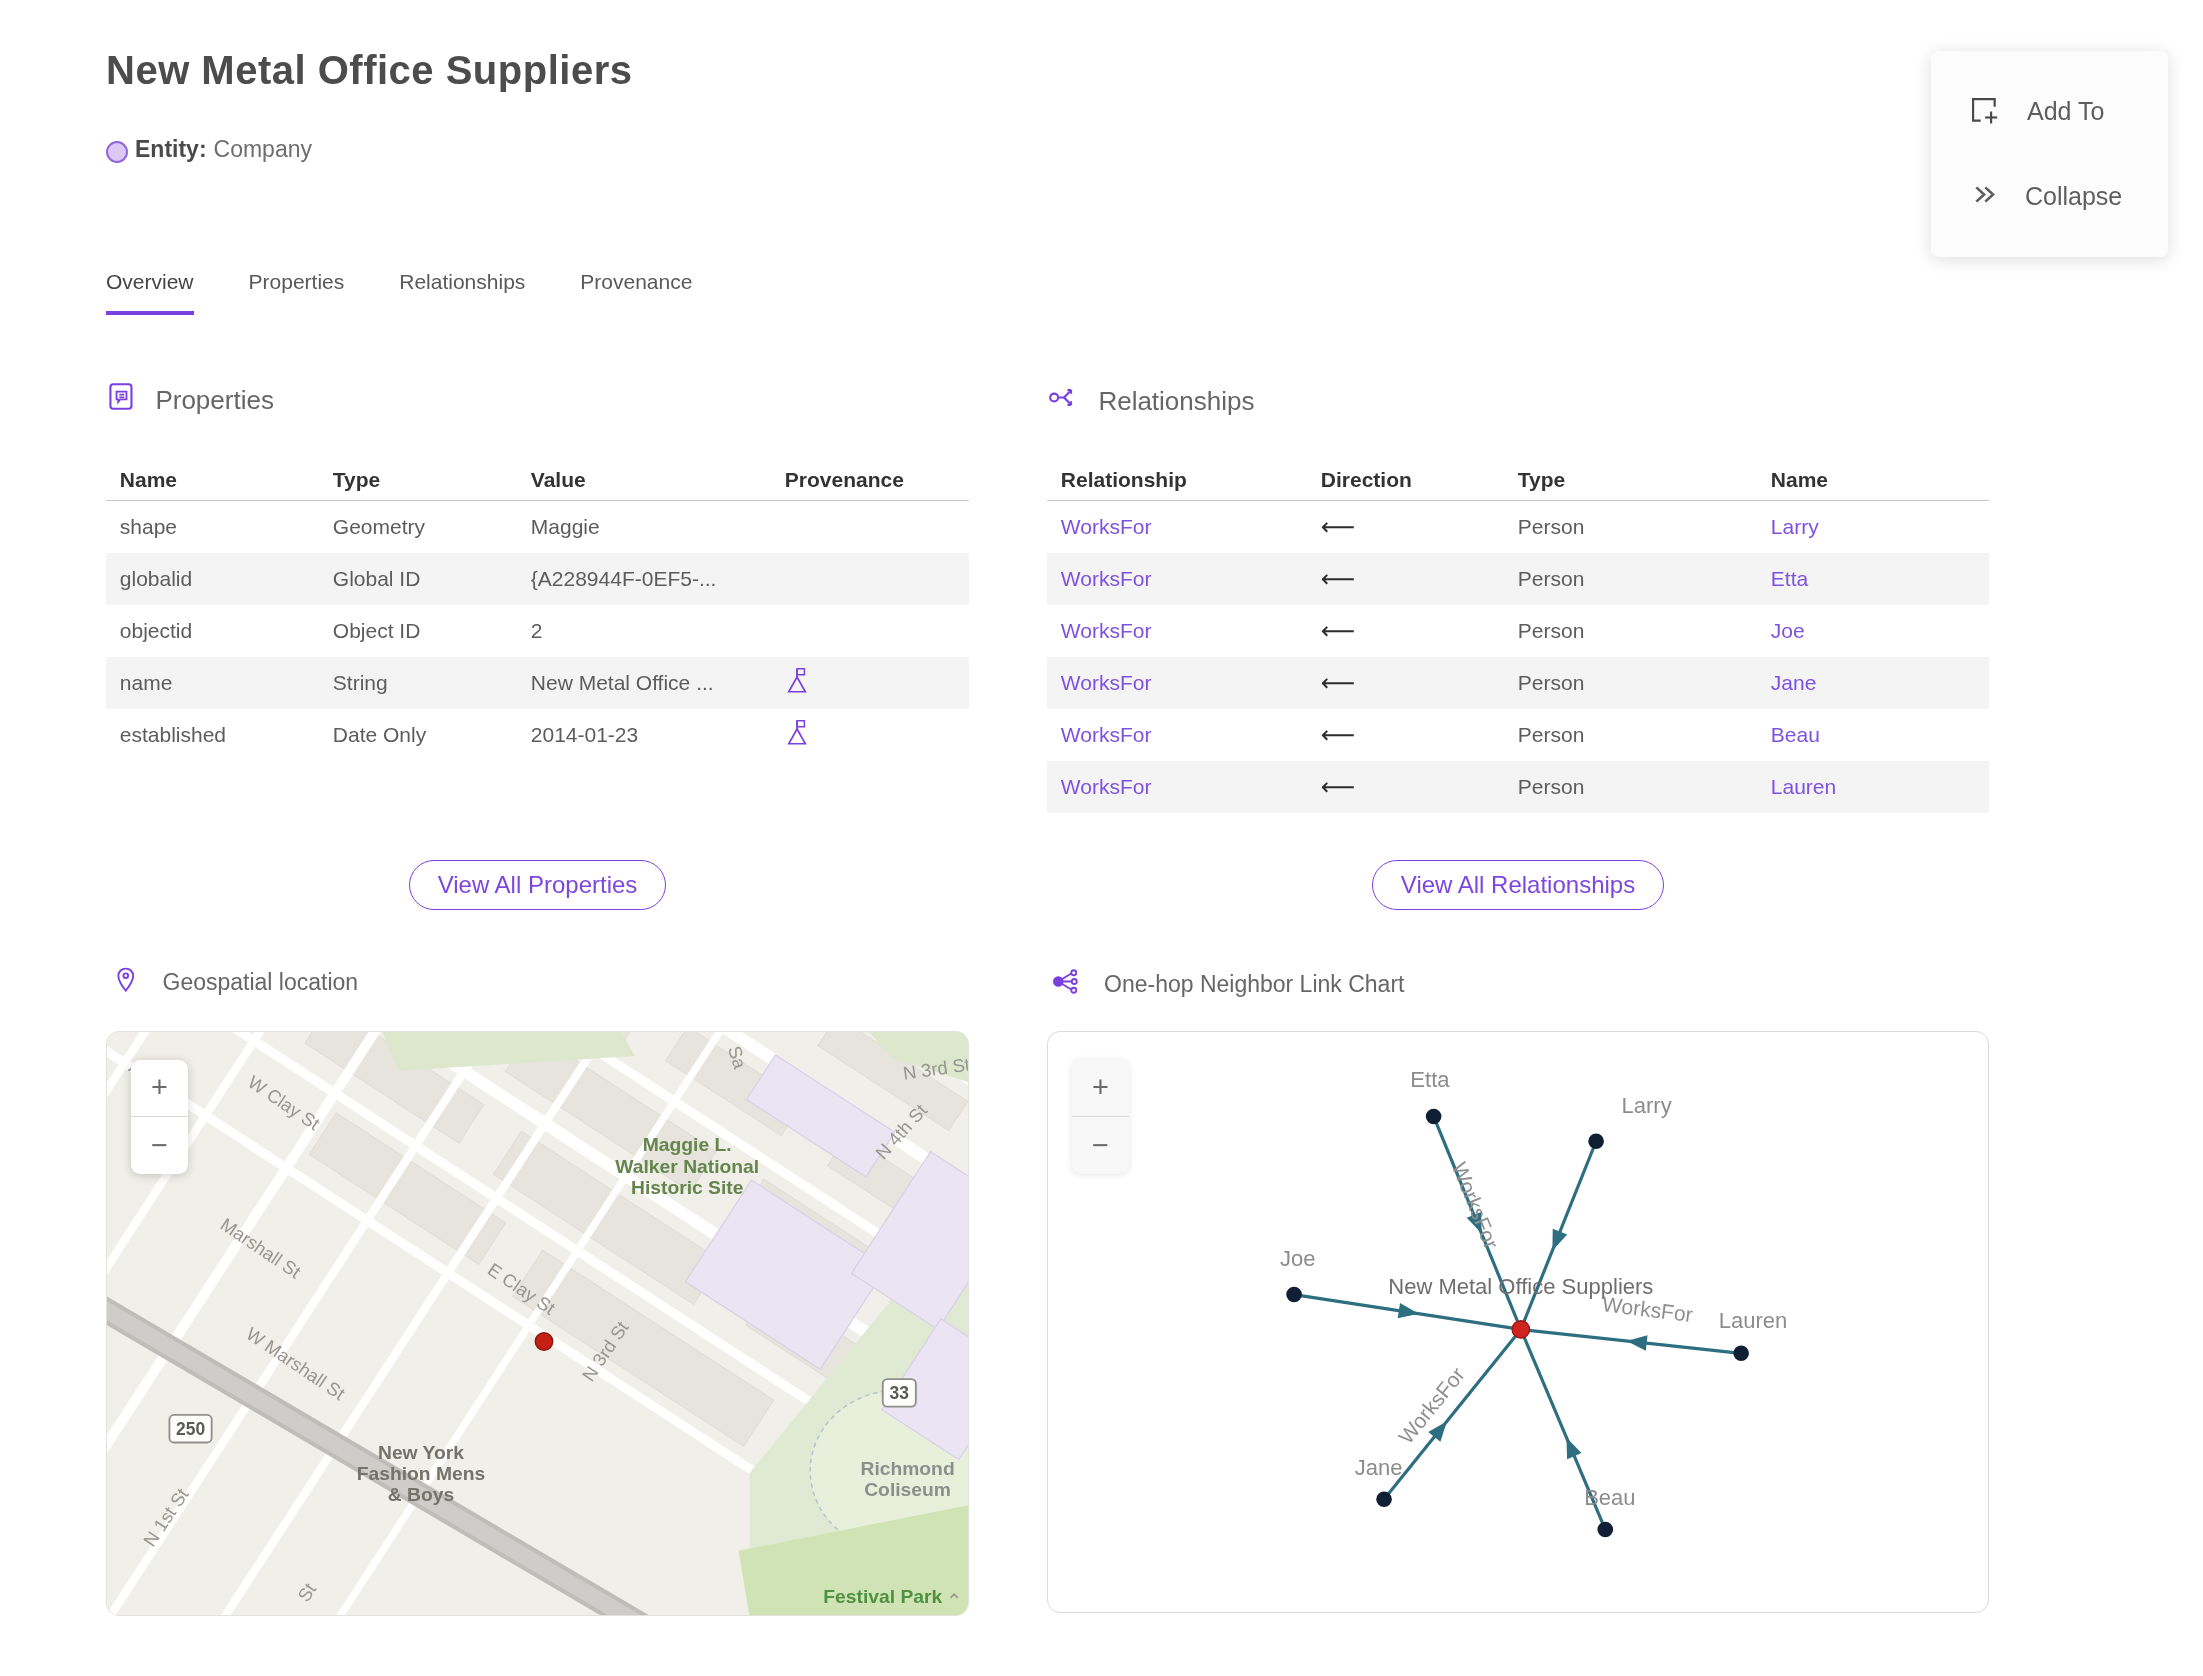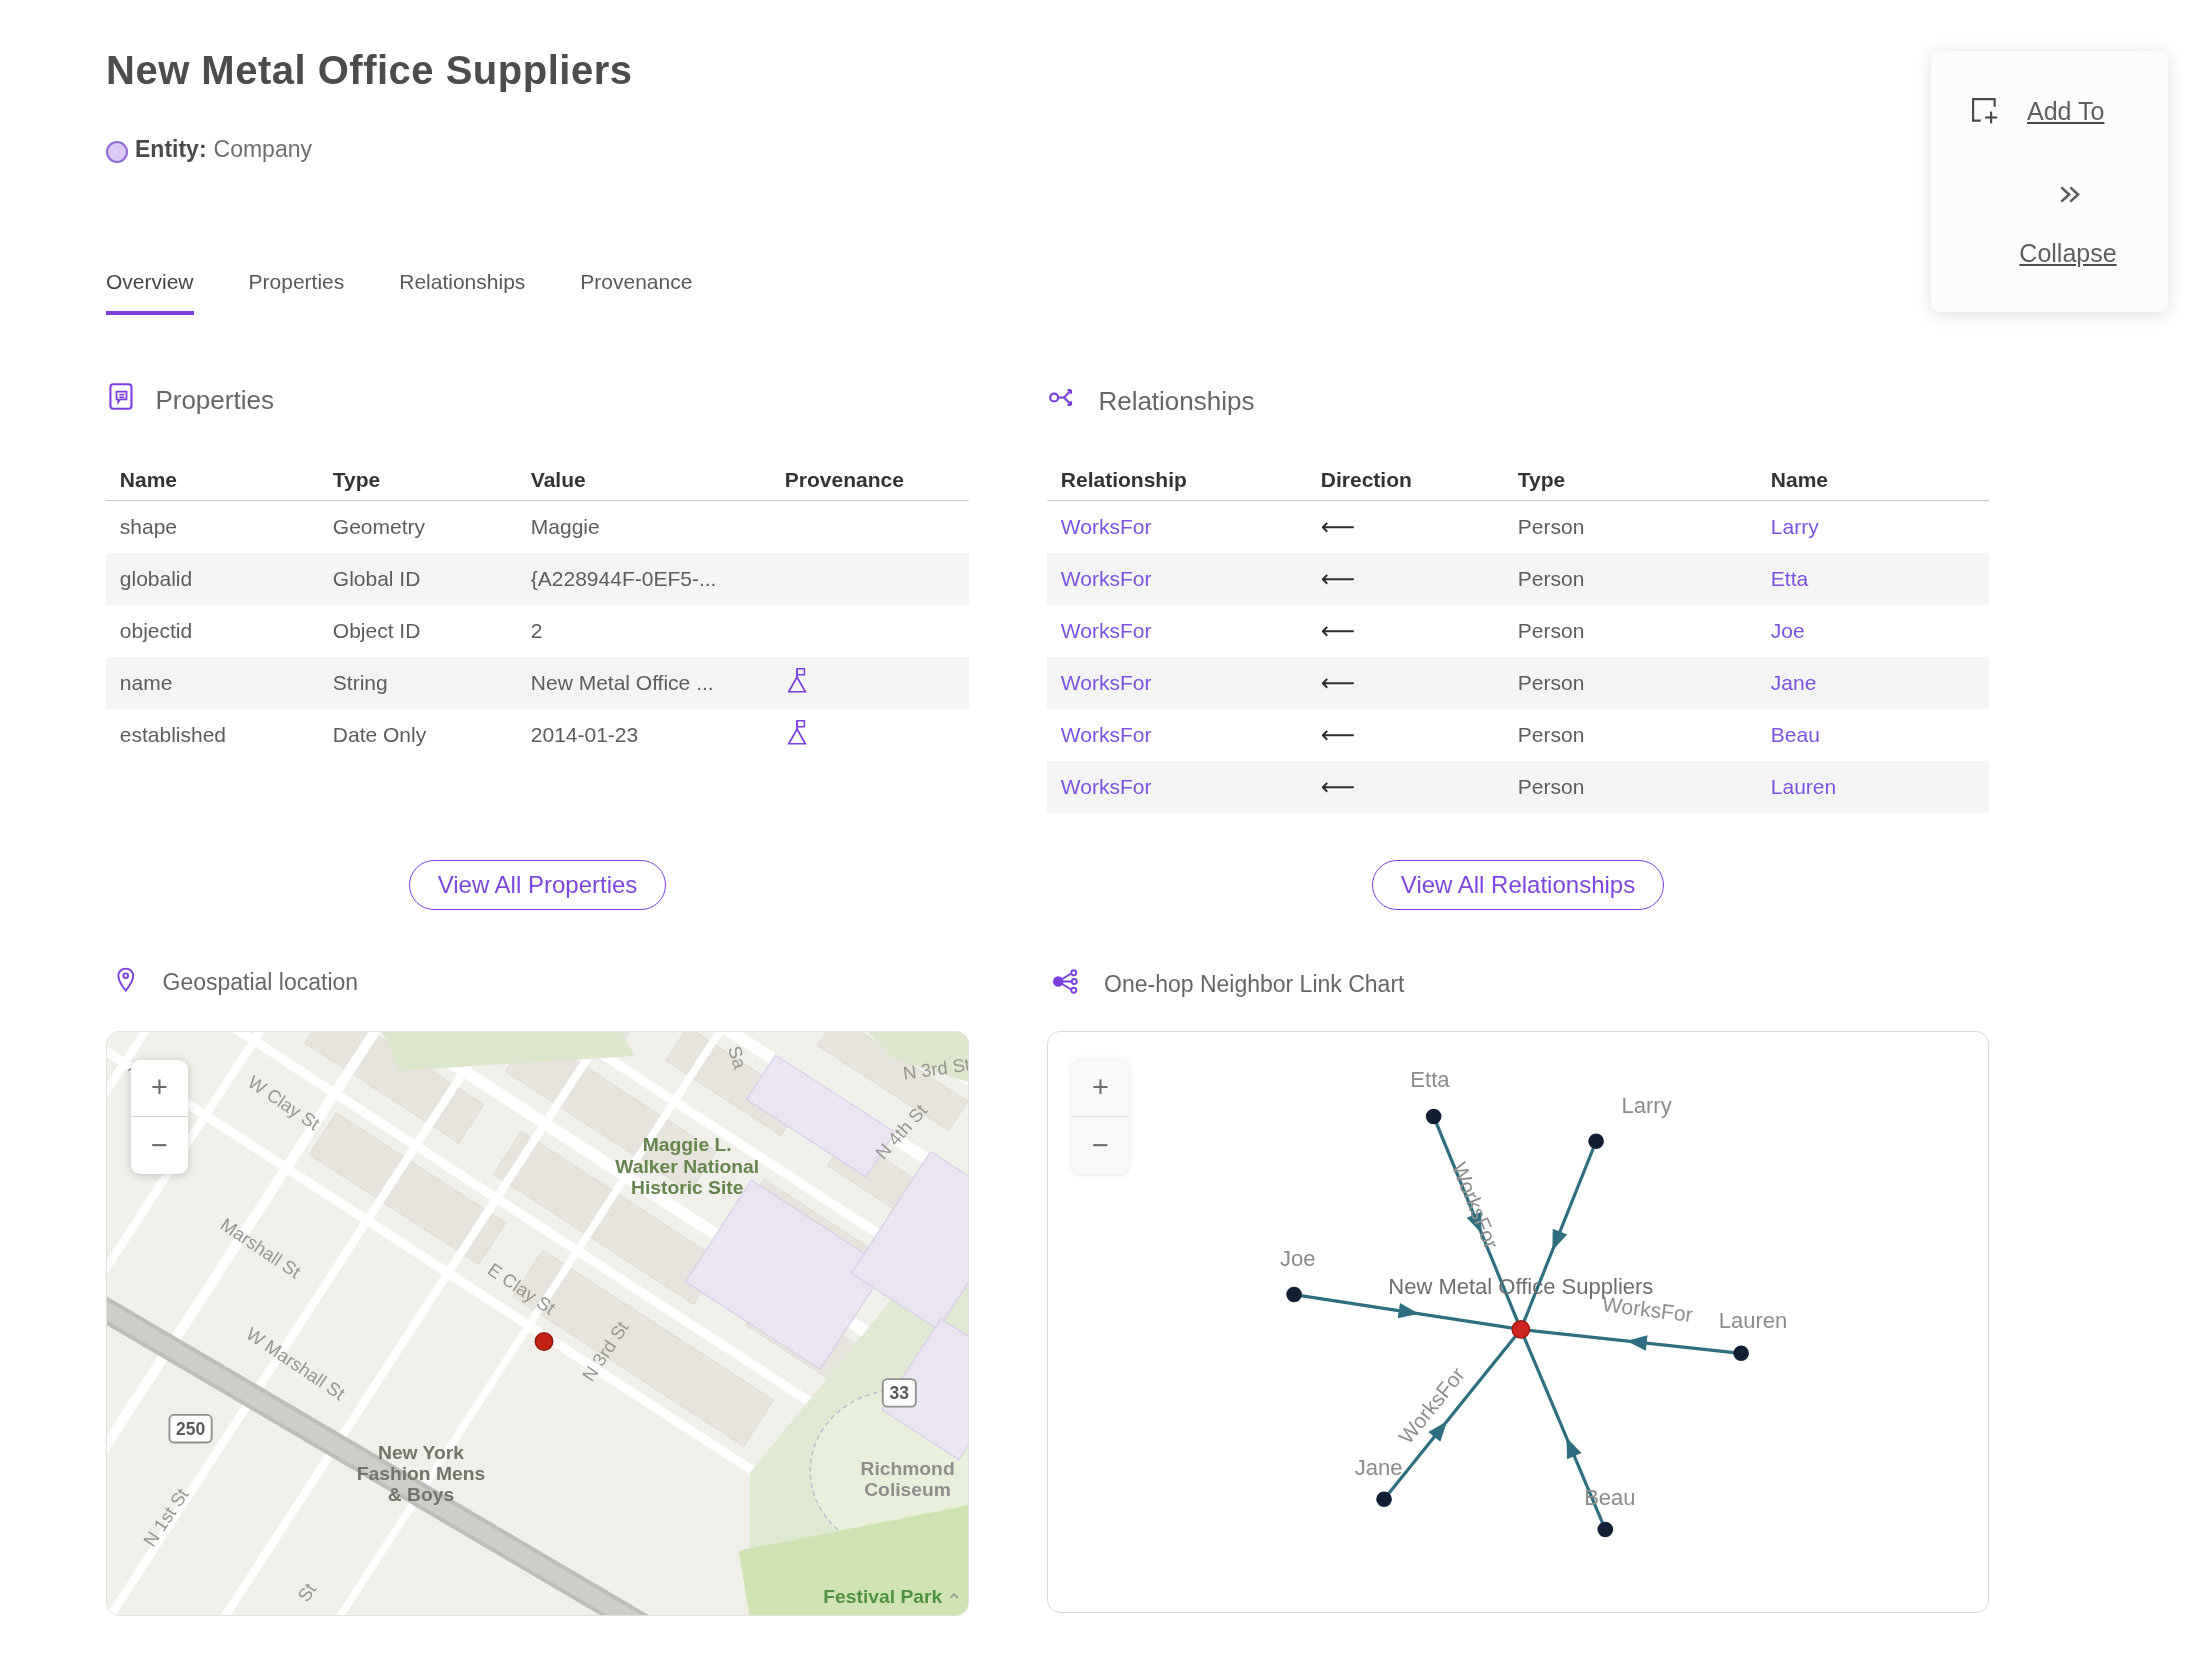--- a/index.html
+++ b/index.html
@@ -10,22 +10,22 @@
   
   .page-title { left:106px; top:48px; font-size:40px; font-weight:700; color:#4c4c4c; letter-spacing:0.5px; }
   .entity-row { left:106px; top:136px; display:flex; align-items:flex-end; gap:7px; font-size:23px; }
   .entity-dot { width:22px; height:22px; border-radius:50%; background:#ddc9f6; border:2.8px solid #9168d8; }
   .entity-label { font-weight:700; color:#4a4a4a; }
   .entity-type { color:#6e6e6e; }
 
   
   .action-panel { left:1931px; top:51px; width:237px; background:#fcfcfc; border-radius:7.3px;
     box-shadow:0 2.8px 16.5px rgba(0,0,0,.13); padding:26px 0 27.5px 0; }
-  .action-item { display:flex; align-items:center; gap:26px; padding:16.5px 0 16.5px 37px; cursor:pointer;text-decoration:underline; }
-  .action-item + .action-item { margin-top:16.5px;flex-direction:column; }
+  .action-item { display:flex; align-items:center; gap:26px; padding:16.5px 0 16.5px 37px; cursor:pointer; }
+  .action-item + .action-item { margin-top:16.5px; }
   .action-item span.lbl { font-size:25px; color:#5e5e5e; }
 
   
   .tabs { left:106px; top:270px; display:flex; gap:55px; font-size:21px; color:#595959; }
   .tab { padding-bottom:16.5px; cursor:pointer; }
   .tab.active { color:#454545; border-bottom:4.6px solid var(--accent); }
 
   
   .col { top:381px; position:absolute; }
   .col-left  { left:106px;  width:863px;  height:588px; }

